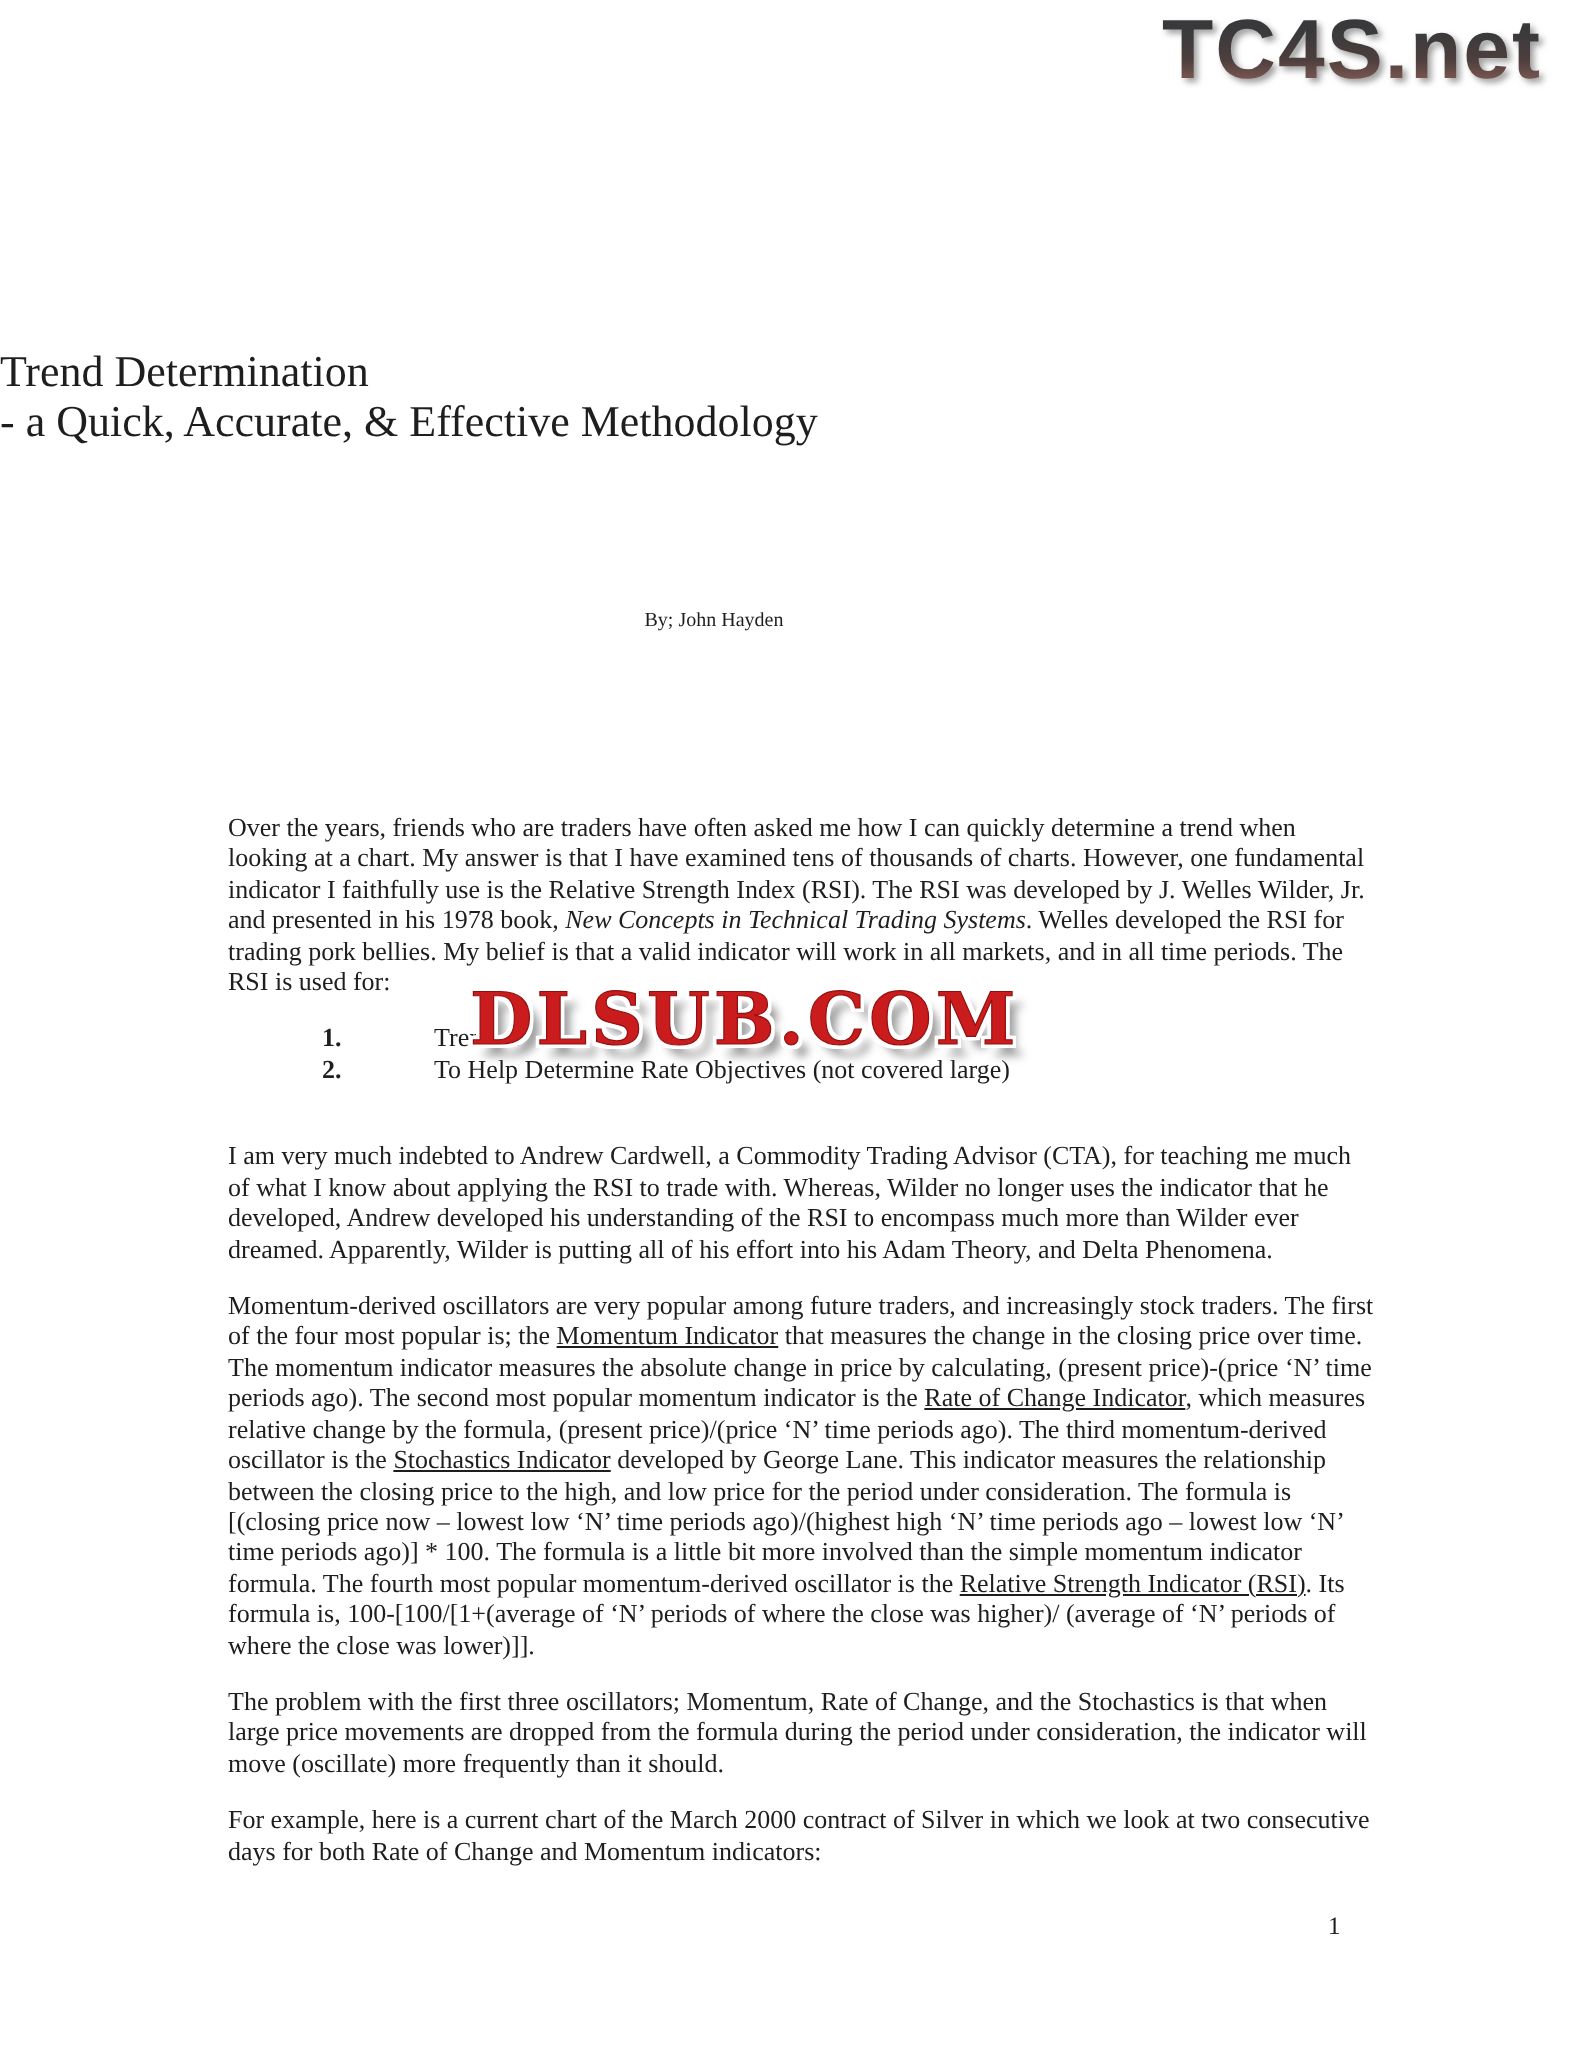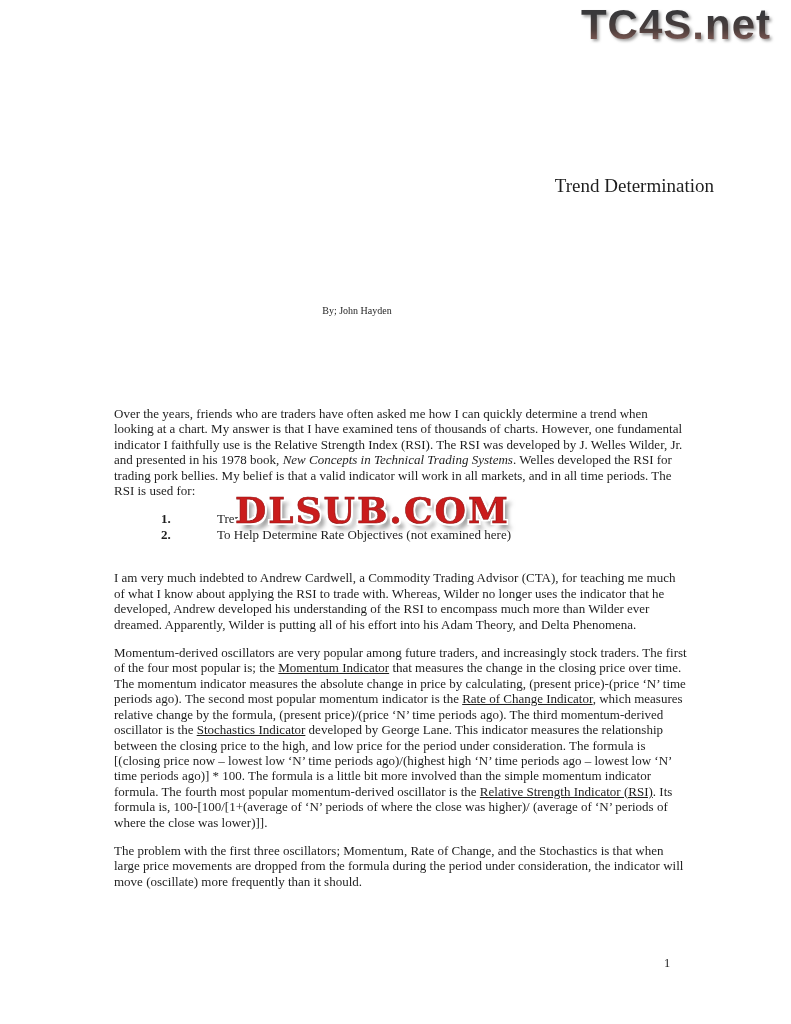--- a/index.html
+++ b/index.html
@@ -31,22 +31,22 @@
     -webkit-text-fill-color: transparent;
     filter: drop-shadow(2px 2px 1.5px rgba(80,80,80,0.55));
   }
 
   
   .title-block {
     position: absolute;
     top: 173px;
     left: 0;
     width: 714px;
-    text-align: right;
-    font-size: 19px;
+    text-align: left;
+    font-size: 22px;
     line-height: 25px;
   }
   .byline {
     position: absolute;
     top: 305px;
     left: 0;
     width: 714px;
     text-align: center;
     font-size: 10px;
   }
@@ -114,43 +114,45 @@
 </style>
 </head>
 <body>
 
 <div class="page">
 
   <div class="tc4s">TC4S.net</div>
 
   <div class="title-block">
     <div>Trend Determination</div>
+    <div>- a Quick, Accurate, &amp; Effective Methodology</div>
   </div>
 
   <div class="byline">By; John Hayden</div>
 
   <div class="body-col">
 
     <p class="para"><span>Over the years, friends who are traders have often asked me how I can quickly determine a trend when looking at a chart. My answer is that I have examined tens of thousands of charts. However, one fundamental indicator I faithfully use is the Relative Strength Index (RSI). The RSI was developed by J. Welles Wilder, Jr. and presented in his 1978 book, </span><span class="seg-i">New Concepts in Technical Trading Systems</span><span>. Welles developed the RSI for trading pork bellies. My belief is that a valid indicator will work in all markets, and in all time periods.  The RSI is used for:</span></p>
 
     <div class="num-list">
       <div class="list-row">
         <span class="list-num">1.</span><span class="list-label">Trend A</span><span></span>
       </div>
       <div class="list-row">
-        <span class="list-num">2.</span><span class="list-label">To Help Determine Rate Objectives</span><span> (not examined here)</span>
+        <span class="list-num">2.</span><span class="list-label">To Help Determine Rate Objectives</span><span> (not covered large)</span>
       </div>
     </div>
 
     <p class="para after-list"><span>I am very much indebted to Andrew Cardwell, a Commodity Trading Advisor (CTA), for teaching me much of what I know about applying the RSI to trade with. Whereas, Wilder no longer uses the indicator that he developed, Andrew developed his understanding of the RSI to encompass much more than Wilder ever dreamed. Apparently, Wilder is putting all of his effort into his Adam Theory, and Delta Phenomena.</span></p>
 
     <p class="para"><span>Momentum-derived oscillators are very popular among future traders, and increasingly stock traders. The first of the four most popular is; the </span><span class="seg-u">Momentum Indicator</span><span> that measures the change in the closing price over time. The momentum indicator measures the absolute change in price by calculating,  (present price)-(price ‘N’ time periods ago). The second most popular momentum indicator is the </span><span class="seg-u">Rate of Change Indicator</span><span>, which measures relative change by the formula, (present price)/(price ‘N’ time periods ago). The third momentum-derived oscillator is the </span><span class="seg-u">Stochastics Indicator</span><span> developed by George Lane. This indicator measures the relationship between the closing price to the high, and low price for the period under consideration. The formula is [(closing price now – lowest low ‘N’ time periods ago)/(highest high ‘N’ time periods ago – lowest low ‘N’ time periods ago)] * 100. The formula is a little bit more involved than the simple momentum indicator formula. The fourth most popular momentum-derived oscillator is the </span><span class="seg-u">Relative Strength Indicator (RSI)</span><span>. Its formula is, 100-[100/[1+(average of ‘N’ periods of where the close was higher)/ (average of ‘N’ periods of where the close was lower)]].</span></p>
 
     <p class="para"><span>The problem with the first three oscillators; Momentum, Rate of Change, and the Stochastics is that when large price movements are dropped from the formula during the period under consideration, the indicator will move (oscillate) more frequently than it should.</span></p>
 
+    <p class="para"><span>For example, here is a current chart of the March 2000 contract of Silver in which we look at two consecutive days for both Rate of Change and Momentum indicators:</span></p>
 
   </div>
 
   <div class="dlsub">DLSUB.COM</div>
 
   <div class="page-num">1</div>
 
 
 </div>
 

